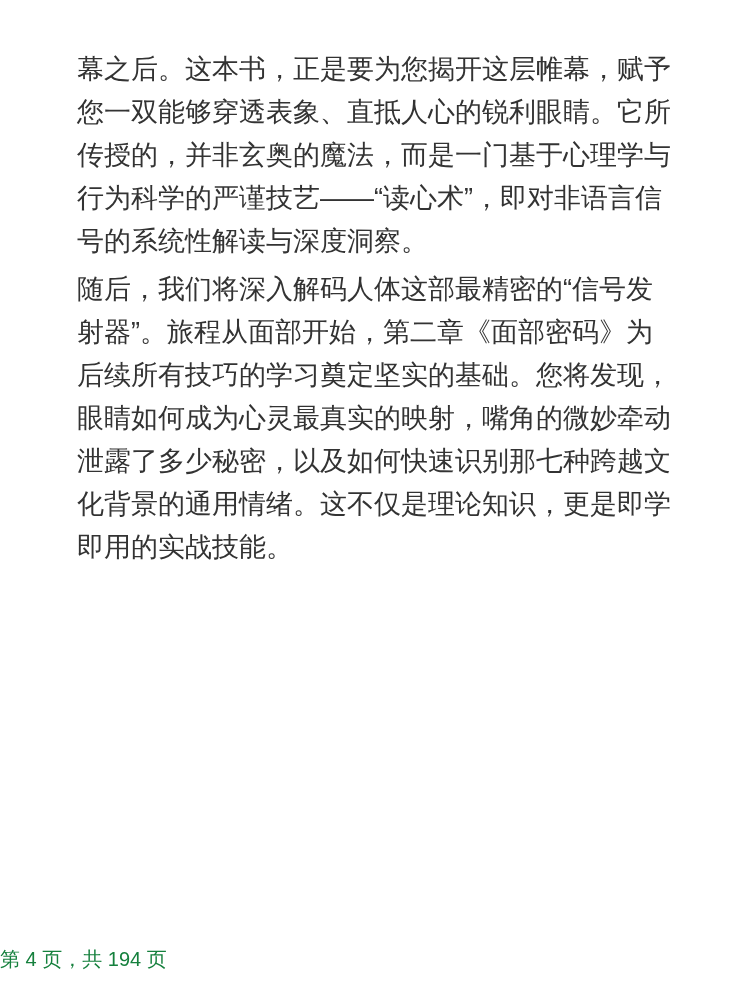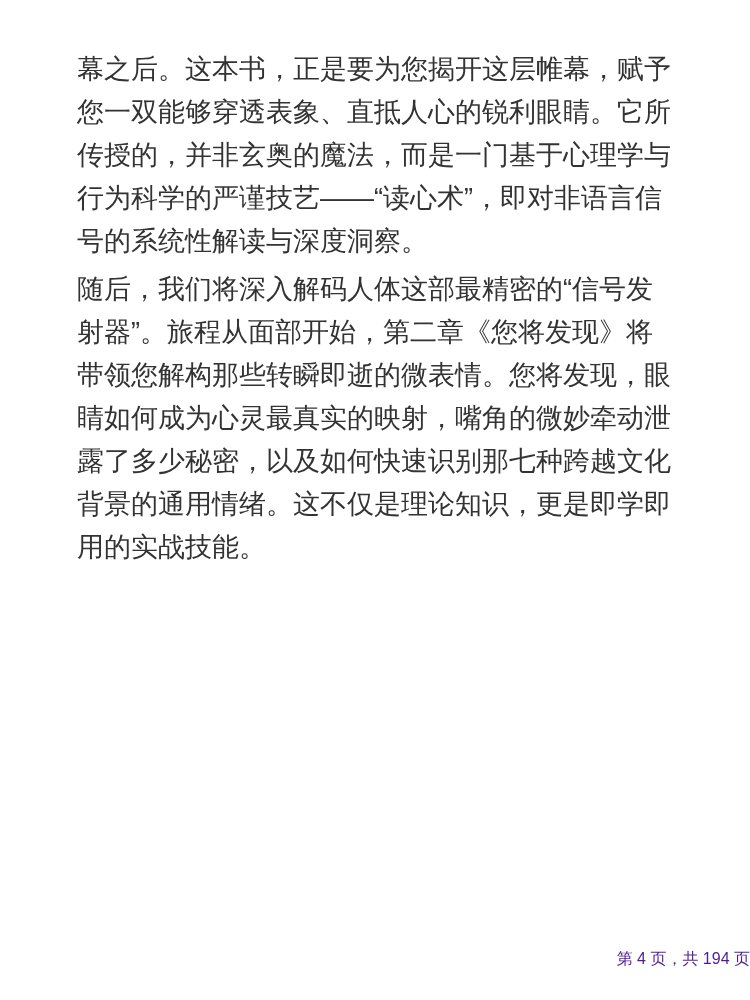--- a/index.html
+++ b/index.html
@@ -34,31 +34,31 @@
     text-align: left;
     letter-spacing: 0;
     word-break: normal;
     overflow-wrap: break-word;
   }
   .page-footer {
     position: absolute;
     left: 0;
     right: 0;
     bottom: 33px;
-    text-align: right;
-    font-size: 16px;
+    text-align: left;
+    font-size: 20px;
     line-height: 16px;
-    color: #4c1d95;
+    color: #15803d;
   }
 </style>
 </head>
 <body>
 
 <div class="page">
   <div class="content">
     <p>幕之后。这本书，正是要为您揭开这层帷幕，赋予您一双能够穿透表象、直抵人心的锐利眼睛。它所传授的，并非玄奥的魔法，而是一门基于心理学与行为科学的严谨技艺——“读心术”，即对非语言信号的系统性解读与深度洞察。</p>
-    <p>随后，我们将深入解码人体这部最精密的“信号发射器”。旅程从面部开始，第二章《您将发现》将带领您解构那些转瞬即逝的微表情。您将发现，眼睛如何成为心灵最真实的映射，嘴角的微妙牵动泄露了多少秘密，以及如何快速识别那七种跨越文化背景的通用情绪。这不仅是理论知识，更是即学即用的实战技能。</p>
+    <p>随后，我们将深入解码人体这部最精密的“信号发射器”。旅程从面部开始，第二章《面部密码》为后续所有技巧的学习奠定坚实的基础。您将发现，眼睛如何成为心灵最真实的映射，嘴角的微妙牵动泄露了多少秘密，以及如何快速识别那七种跨越文化背景的通用情绪。这不仅是理论知识，更是即学即用的实战技能。</p>
   </div>
 
   <div class="page-footer">
     <span>第 4 页，共 194 页</span>
   </div>
 </div>
 
 </body></html>

